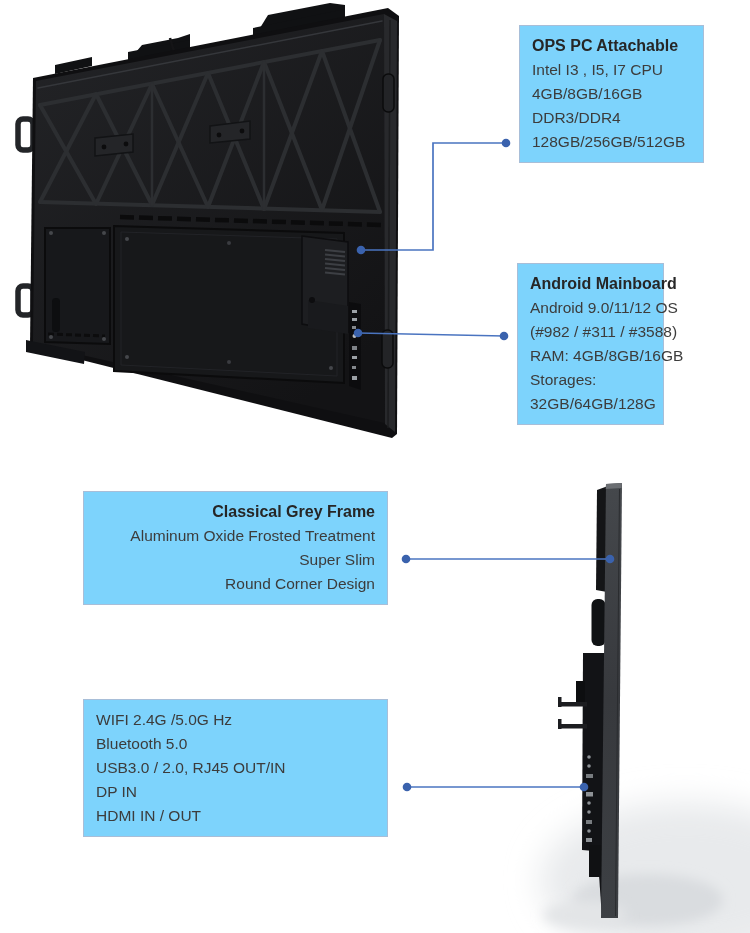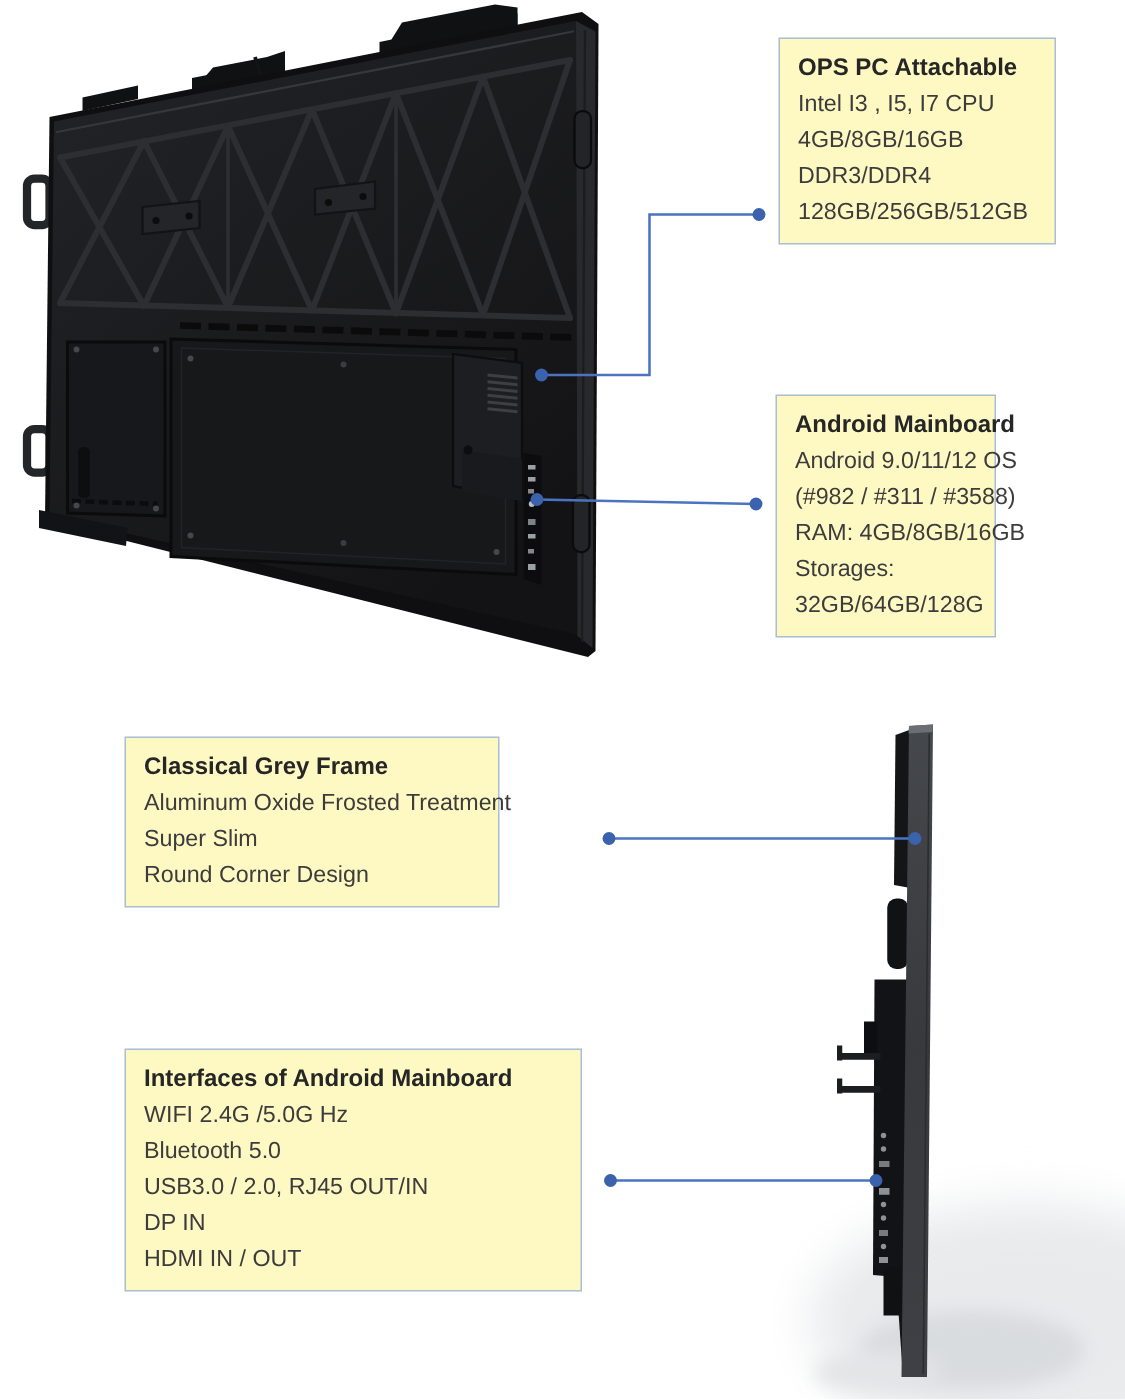--- a/index.html
+++ b/index.html
@@ -6,41 +6,41 @@
   .canvas{
     position:relative;
     width:750px;height:933px;
     background:#ffffff;
     font-family:"Liberation Sans", sans-serif;
     overflow:hidden;
   }
   .illustration{position:absolute;left:0;top:0;}
   .callout{
     position:absolute;
-    background:#fef9c3;
+    background:#7dd3fc;
     border:1px solid #a8bed8;
     padding:8px 12px;
     box-sizing:border-box;
   }
   .callout-title{
     font-size:16px;
     font-weight:bold;
     color:#262626;
     line-height:24px;
     white-space:nowrap;
   }
   .callout-line{
     font-size:15.5px;
     color:#3c3c3c;
     line-height:24px;
     white-space:nowrap;
   }
   #box-ops{left:519px;top:25px;width:185px;}
   #box-android{left:517px;top:263px;width:147px;}
-  #box-frame{left:83px;top:491px;width:250px;}
+  #box-frame{left:83px;top:491px;width:305px;text-align:right;}
   #box-interfaces{left:83px;top:699px;width:305px;}
 </style>
 </head>
 <body>
 
 <div class="canvas">
 
   <svg class="illustration" width="750" height="933" viewBox="0 0 750 933">
     <defs>
       <linearGradient id="gBack" x1="0" y1="0" x2="0.7" y2="1">
@@ -247,21 +247,20 @@
   </div>
 
   <div class="callout" id="box-frame">
     <div class="callout-title">Classical Grey Frame</div>
     <div class="callout-line">Aluminum Oxide Frosted Treatment</div>
     <div class="callout-line">Super Slim</div>
     <div class="callout-line">Round Corner Design</div>
   </div>
 
   <div class="callout" id="box-interfaces">
-    <div class="callout-title">Interfaces of Android Mainboard</div>
     <div class="callout-line">WIFI 2.4G /5.0G Hz</div>
     <div class="callout-line">Bluetooth 5.0</div>
     <div class="callout-line">USB3.0 / 2.0, RJ45 OUT/IN</div>
     <div class="callout-line">DP IN</div>
     <div class="callout-line">HDMI IN / OUT</div>
   </div>
 
 </div>
 
 </body></html>

